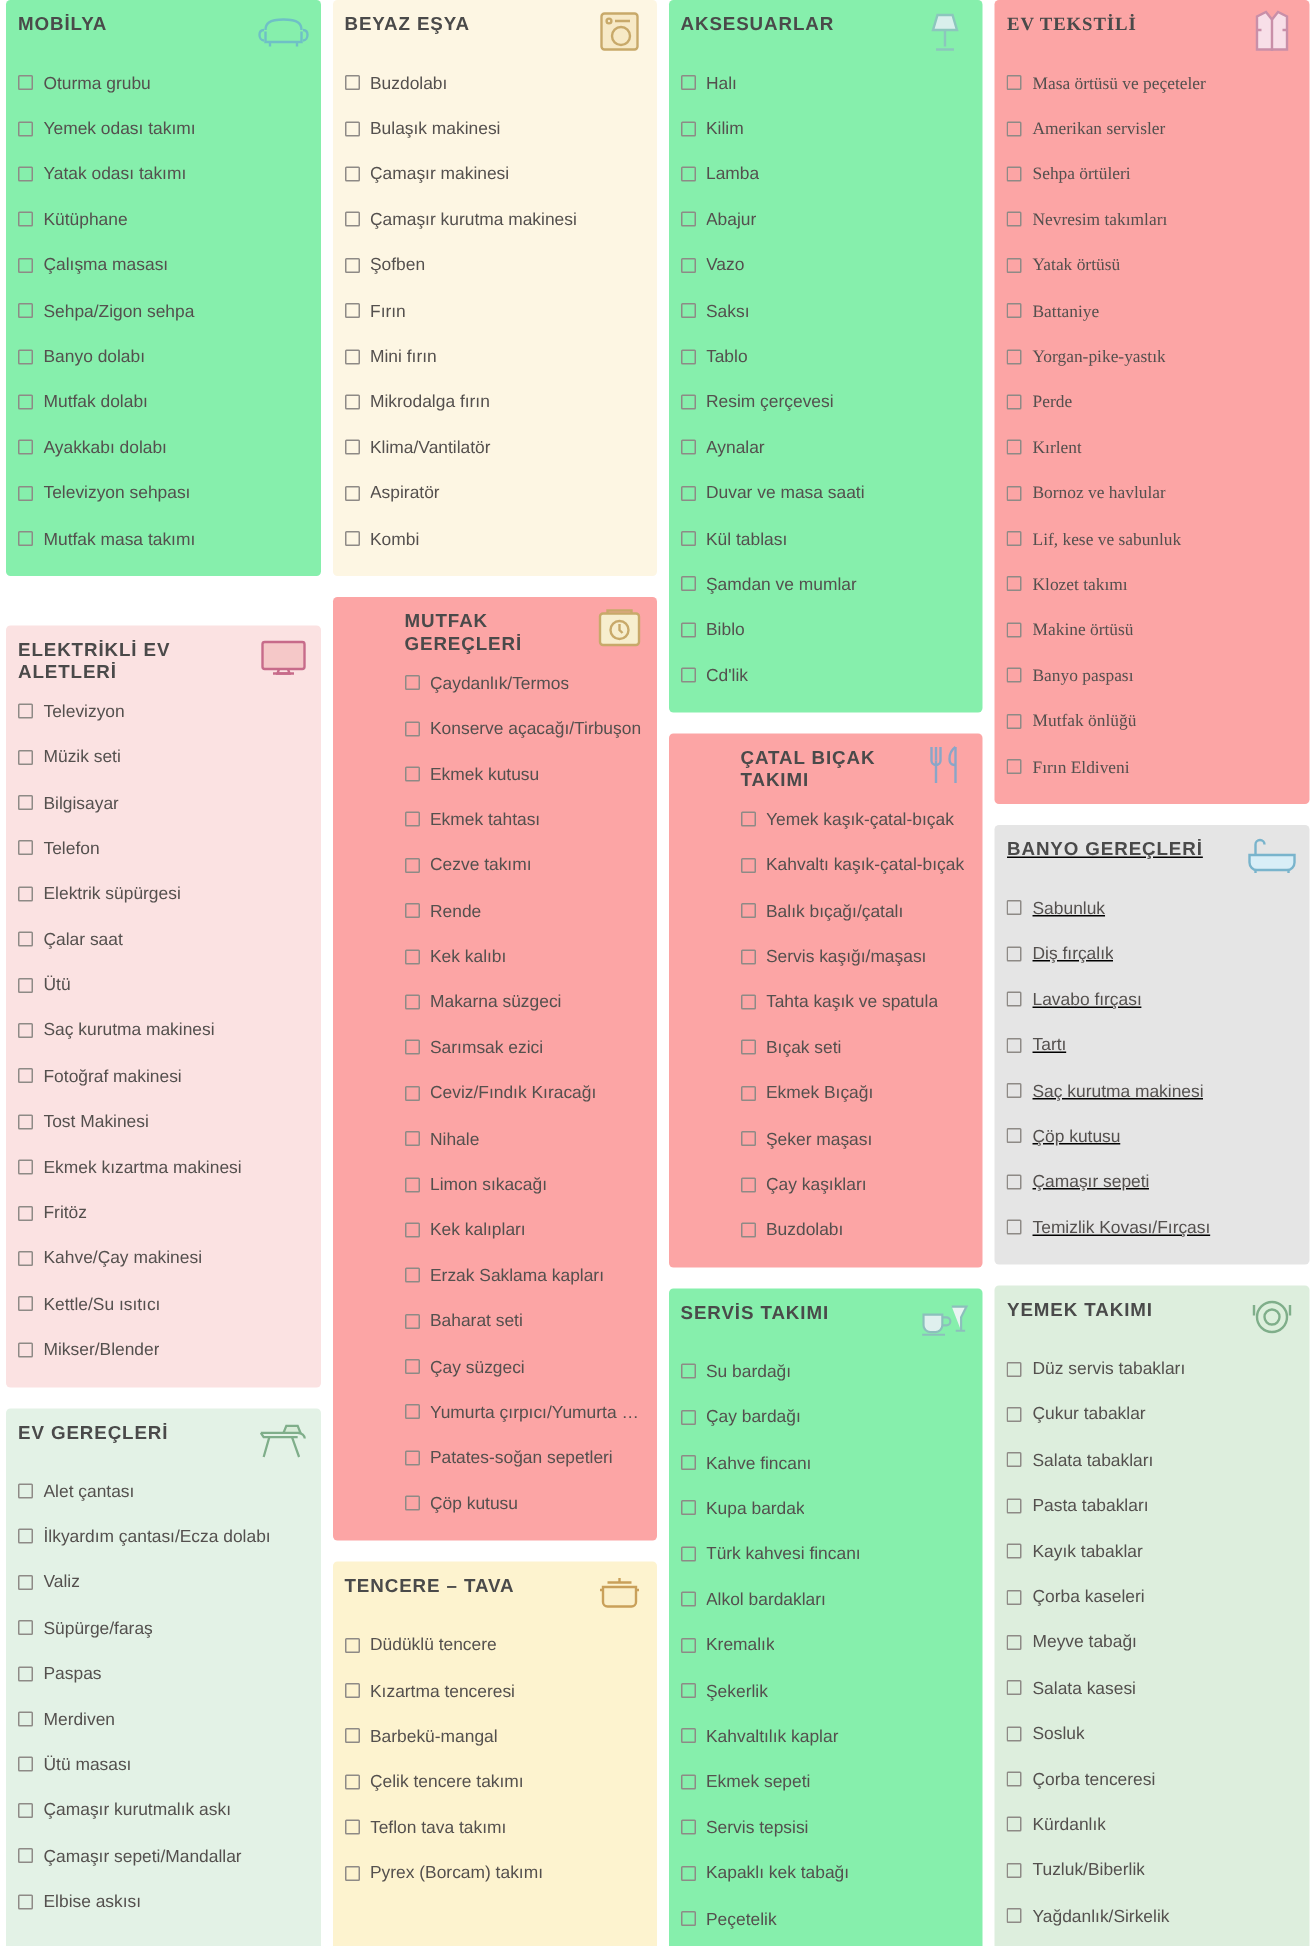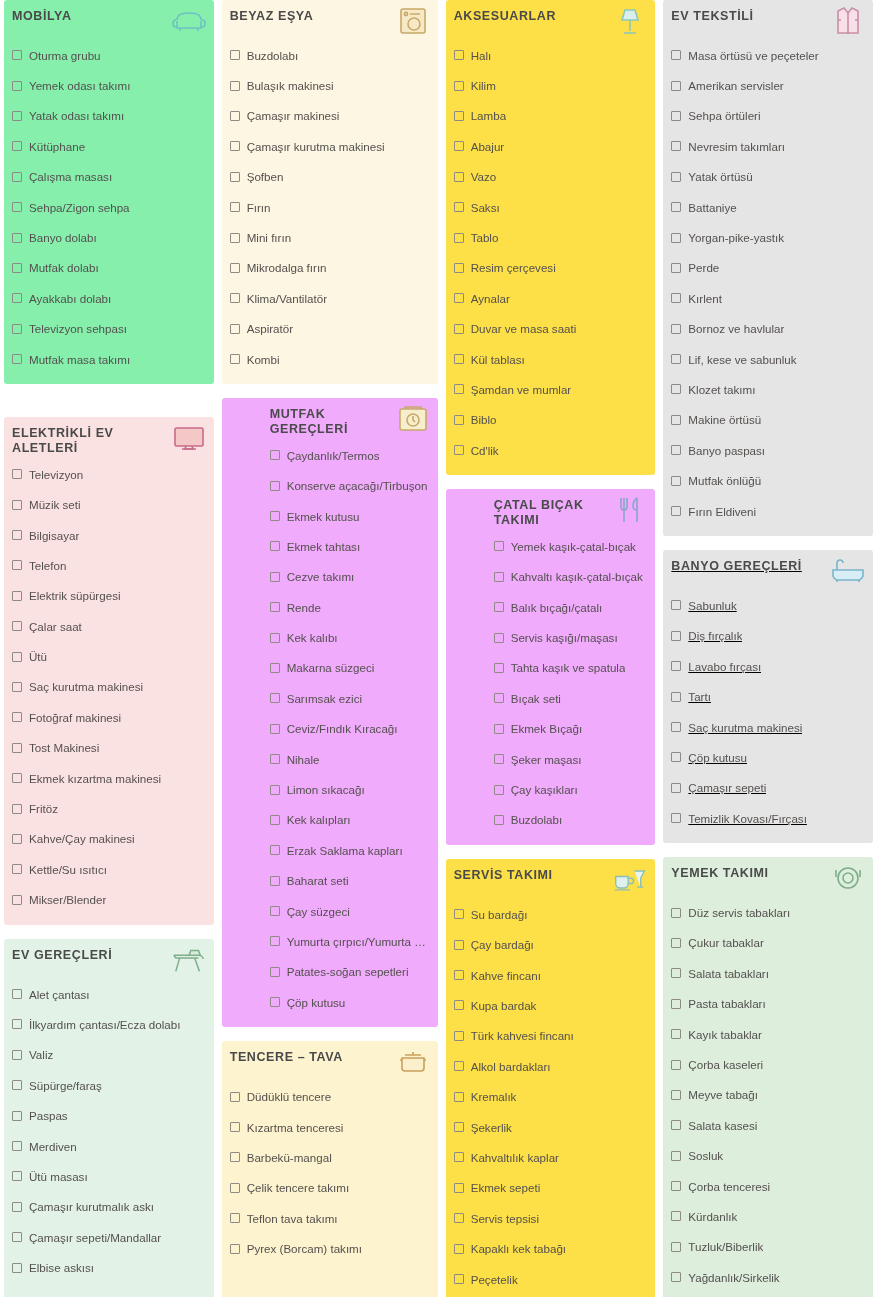--- a/index.html
+++ b/index.html
@@ -77,24 +77,24 @@
     flex: 0 0 auto;
     background: transparent;
   }
   .label { overflow: hidden; text-overflow: ellipsis; }
 
   
   .c-green   { background: #86efac; }
   .c-pink    { background: #fbe2e2; margin-top: 19px; }
   .c-mint    { background: #e3f2e6; }
   .c-cream   { background: #fdf6e3; }
-  .c-cream2  { background: #f0abfc; padding-left: 48px; }
+  .c-cream2  { background: #fca5a5; padding-left: 48px; }
   .c-yellow  { background: #fdf3cf; }
-  .c-teal    { background: #fde047; }
-  .c-pinklt  { background: #e5e5e5; }
+  .c-teal    { background: #86efac; }
+  .c-pinklt  { background: #fca5a5; font-family: Liberation Serif, serif; }
   .c-blue    { background: #e5e5e5; text-decoration: underline; }
   .c-green2  { background: #ddeedd; }
 </style>
 </head>
 <body>
 
 <div id="page">
     <div class="column">
       <div class="card c-green">
         <div class="card-header">

